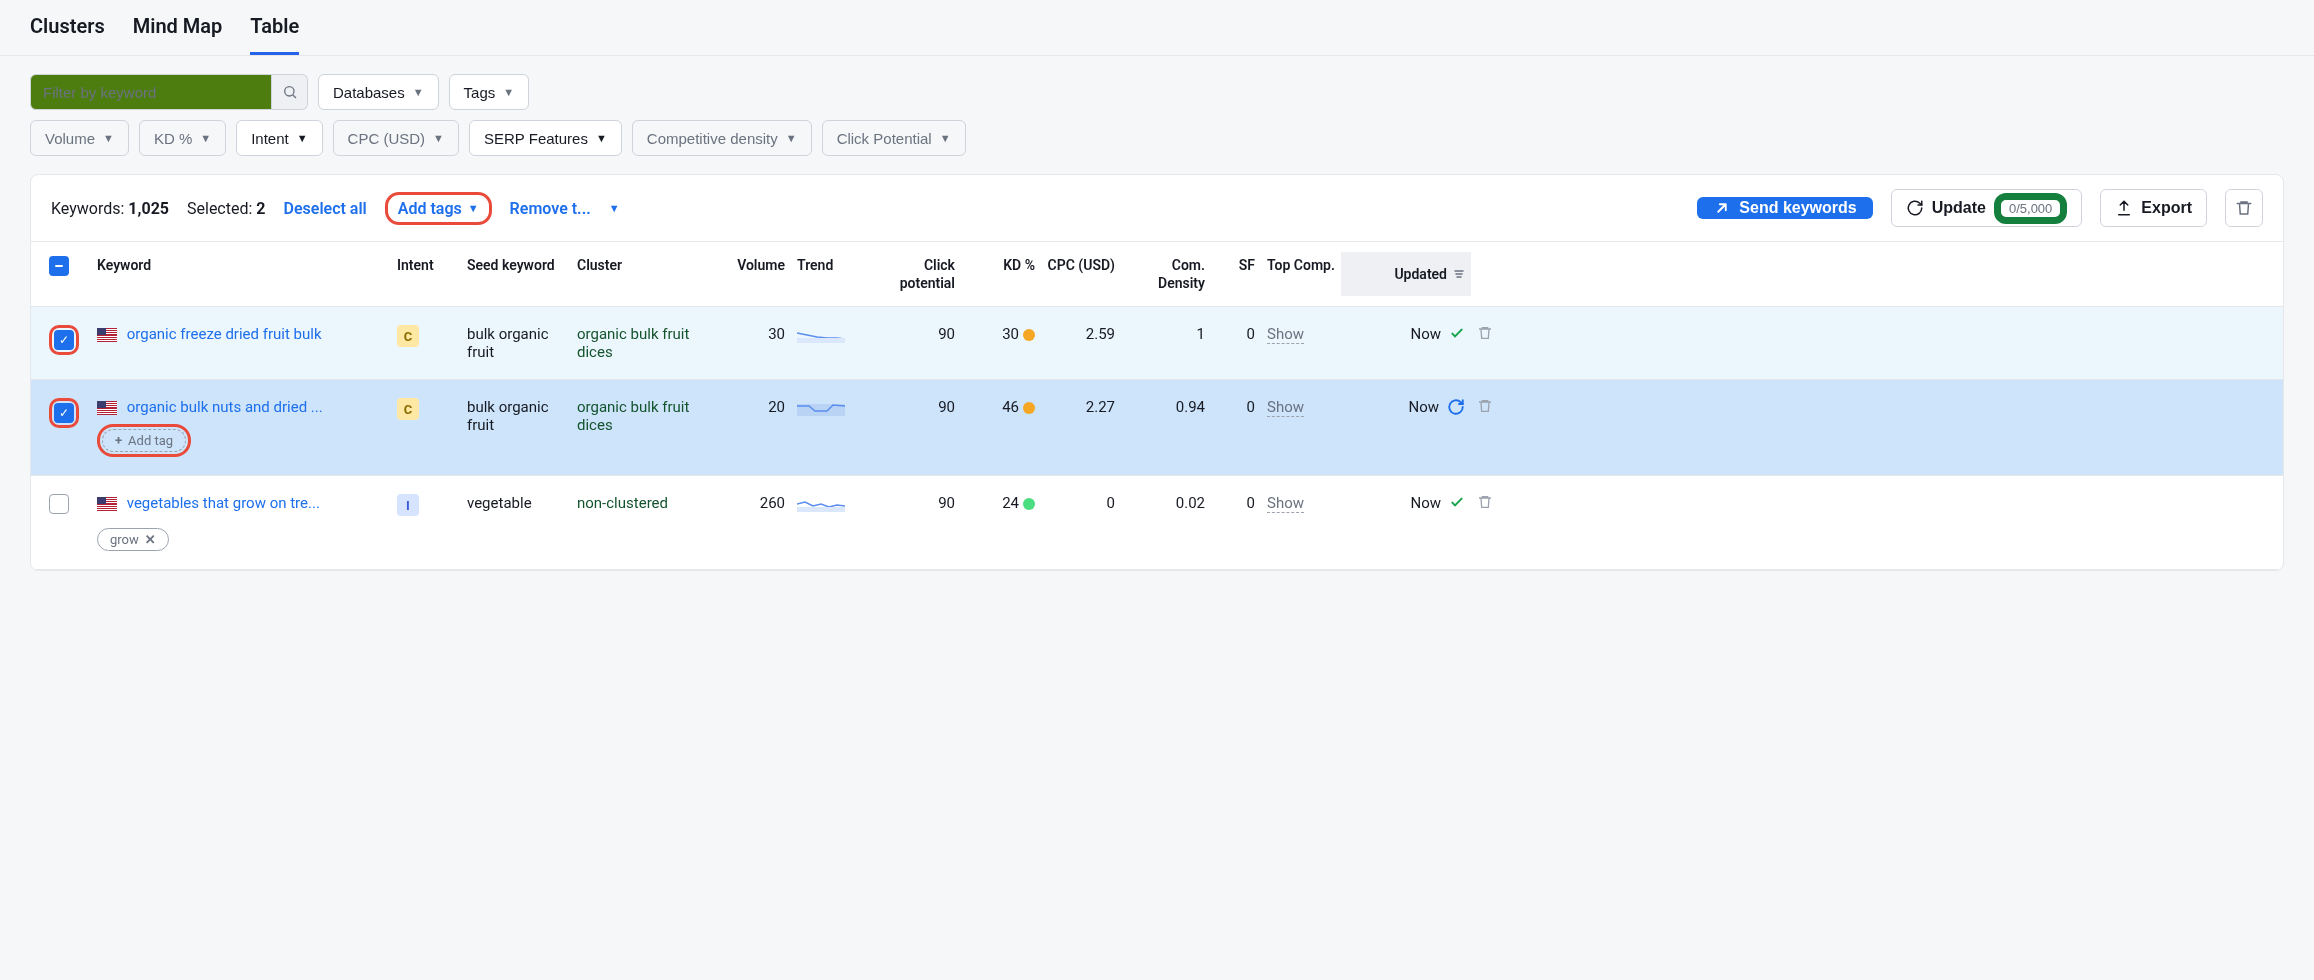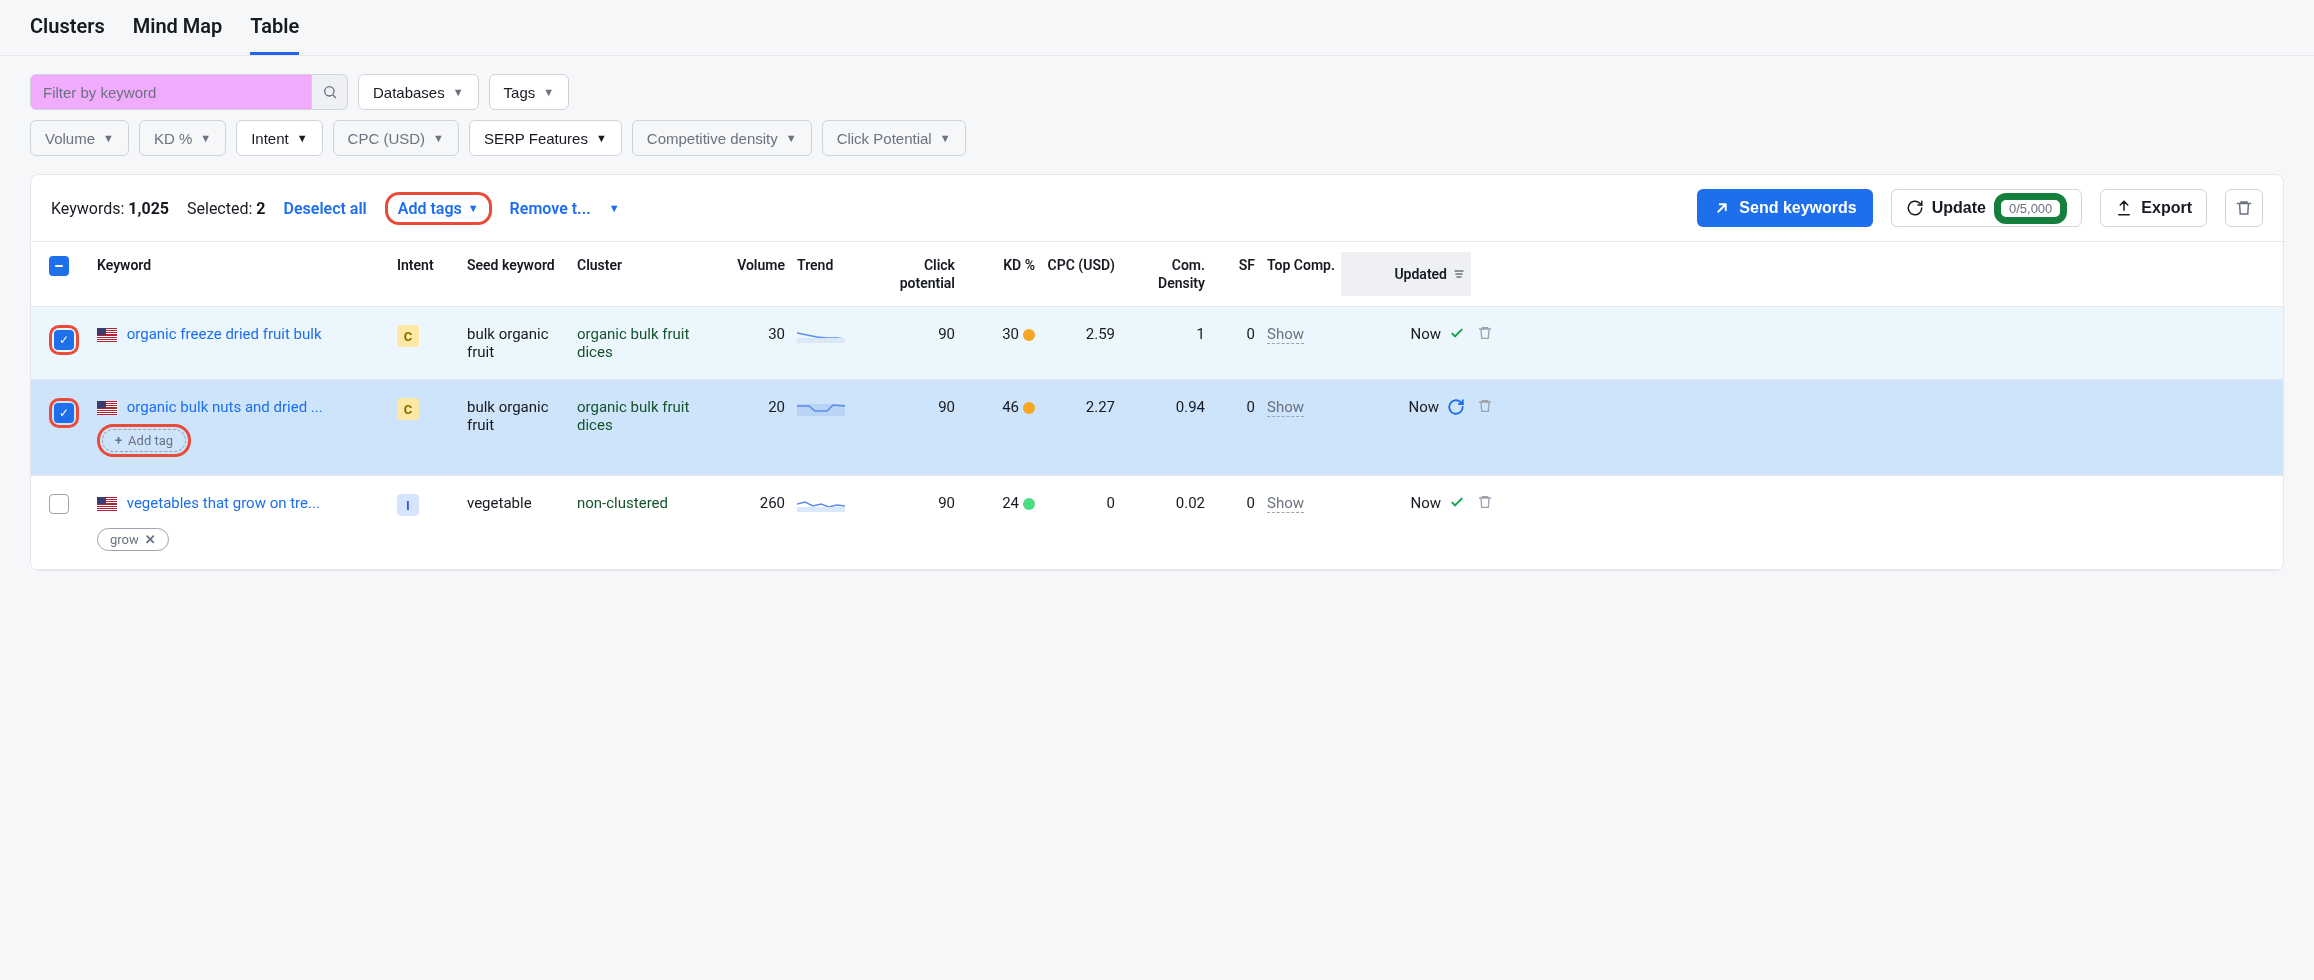--- a/index.html
+++ b/index.html
@@ -6,39 +6,39 @@
 body { font-family: -apple-system, BlinkMacSystemFont, "Segoe UI", Roboto, Arial, sans-serif; background: #f6f7f8; color: #171a22; font-size: 14px; }
 
 .topbar { display: flex; gap: 28px; padding: 14px 30px 0 30px; border-bottom: 1px solid #e5e7eb; background: #f6f7f8; }
 .tab { font-size: 20px; font-weight: 600; color: #171a22; padding-bottom: 14px; cursor: pointer; border-bottom: 3px solid transparent; }
 .tab.active { border-bottom: 3px solid #2563eb; }
 
 .filters { padding: 18px 30px 0 30px; display: flex; flex-wrap: wrap; gap: 10px; align-items: center; }
 .filters-row2 { padding: 10px 30px 18px 30px; display: flex; flex-wrap: wrap; gap: 10px; align-items: center; }
 
 .input-group { display: flex; }
-.text-input { height: 36px; border: 1px solid #cfd3db; border-radius: 6px 0 0 6px; padding: 0 12px; font-size: 15px; width: 282px; background: #f0abfc; color: #171a22; }
+.text-input { height: 36px; border: 1px solid #cfd3db; border-radius: 6px 0 0 6px; padding: 0 12px; font-size: 15px; width: 242px; background: #4d7c0f; color: #171a22; }
 .text-input::placeholder { color: #6b7280; }
 .search-btn { height: 36px; width: 36px; border: 1px solid #cfd3db; border-left: none; background: #eef0f3; border-radius: 0 6px 6px 0; display: flex; align-items: center; justify-content: center; cursor: pointer; }
 
 .pill { height: 36px; border: 1px solid #cfd3db; border-radius: 6px; background: #fff; padding: 0 14px; display: inline-flex; align-items: center; gap: 8px; font-size: 15px; color: #171a22; cursor: pointer; }
 .pill.muted { color: #6b7280; background: #f6f7f8; }
 .chev { font-size: 11px; color: #6b7280; }
 
 .panel { margin: 0 30px 30px 30px; background: #fff; border: 1px solid #e5e7eb; border-radius: 8px; overflow: hidden; }
 
 .actionbar { display: flex; align-items: center; padding: 14px 20px; gap: 18px; flex-wrap: wrap; }
 .kw-count { font-size: 16px; }
 .kw-count b { font-weight: 700; }
 .link-btn { color: #1d6fec; font-weight: 600; font-size: 16px; cursor: pointer; display: inline-flex; align-items: center; gap: 6px; }
 .link-btn .chev { color: #1d6fec; }
 .red-circle { border: 3px solid #e94a3a; border-radius: 14px; padding: 4px 10px; display: inline-flex; align-items: center; gap: 6px; }
 .spacer { flex: 1; }
 
-.btn-primary { background: #1d6fec; color: #fff; border: none; border-radius: 6px; height: 38px; padding: 0 16px; font-size: 16px; font-weight: 600; display: inline-flex; align-items: center; gap: 8px; cursor: pointer; }
+.btn-primary { background: #1d6fec; color: #fff; border: none; border-radius: 6px; height: 22px; padding: 0 16px; font-size: 16px; font-weight: 600; display: inline-flex; align-items: center; gap: 8px; cursor: pointer; }
 .btn-secondary { background: #fff; color: #171a22; border: 1px solid #cfd3db; border-radius: 6px; height: 38px; padding: 0 14px; font-size: 16px; font-weight: 600; display: inline-flex; align-items: center; gap: 8px; cursor: pointer; }
 .count-badge { border: 7px solid #15803d; border-radius: 12px; padding: 1px 8px; font-size: 13px; font-weight: 500; color: #6b7280; }
 .icon-btn { background: #fff; border: 1px solid #cfd3db; border-radius: 6px; height: 38px; width: 38px; display: inline-flex; align-items: center; justify-content: center; cursor: pointer; }
 
 .table-head { display: grid; grid-template-columns: 48px 300px 70px 110px 130px 90px 70px 100px 80px 80px 90px 50px 80px 130px 40px; align-items: start; padding: 10px 12px; border-top: 1px solid #e5e7eb; border-bottom: 1px solid #e5e7eb; background: #fff; font-size: 14px; font-weight: 600; color: #171a22; }
 .th { padding: 4px 6px; line-height: 1.3; }
 .th.right { text-align: right; }
 .th.updated { background: #eef0f3; display: flex; align-items: center; justify-content: flex-end; gap: 6px; height: 100%; }
 
 .row { display: grid; grid-template-columns: 48px 300px 70px 110px 130px 90px 70px 100px 80px 80px 90px 50px 80px 130px 40px; align-items: start; padding: 16px 12px; border-bottom: 1px solid #e5e7eb; font-size: 15px; }

